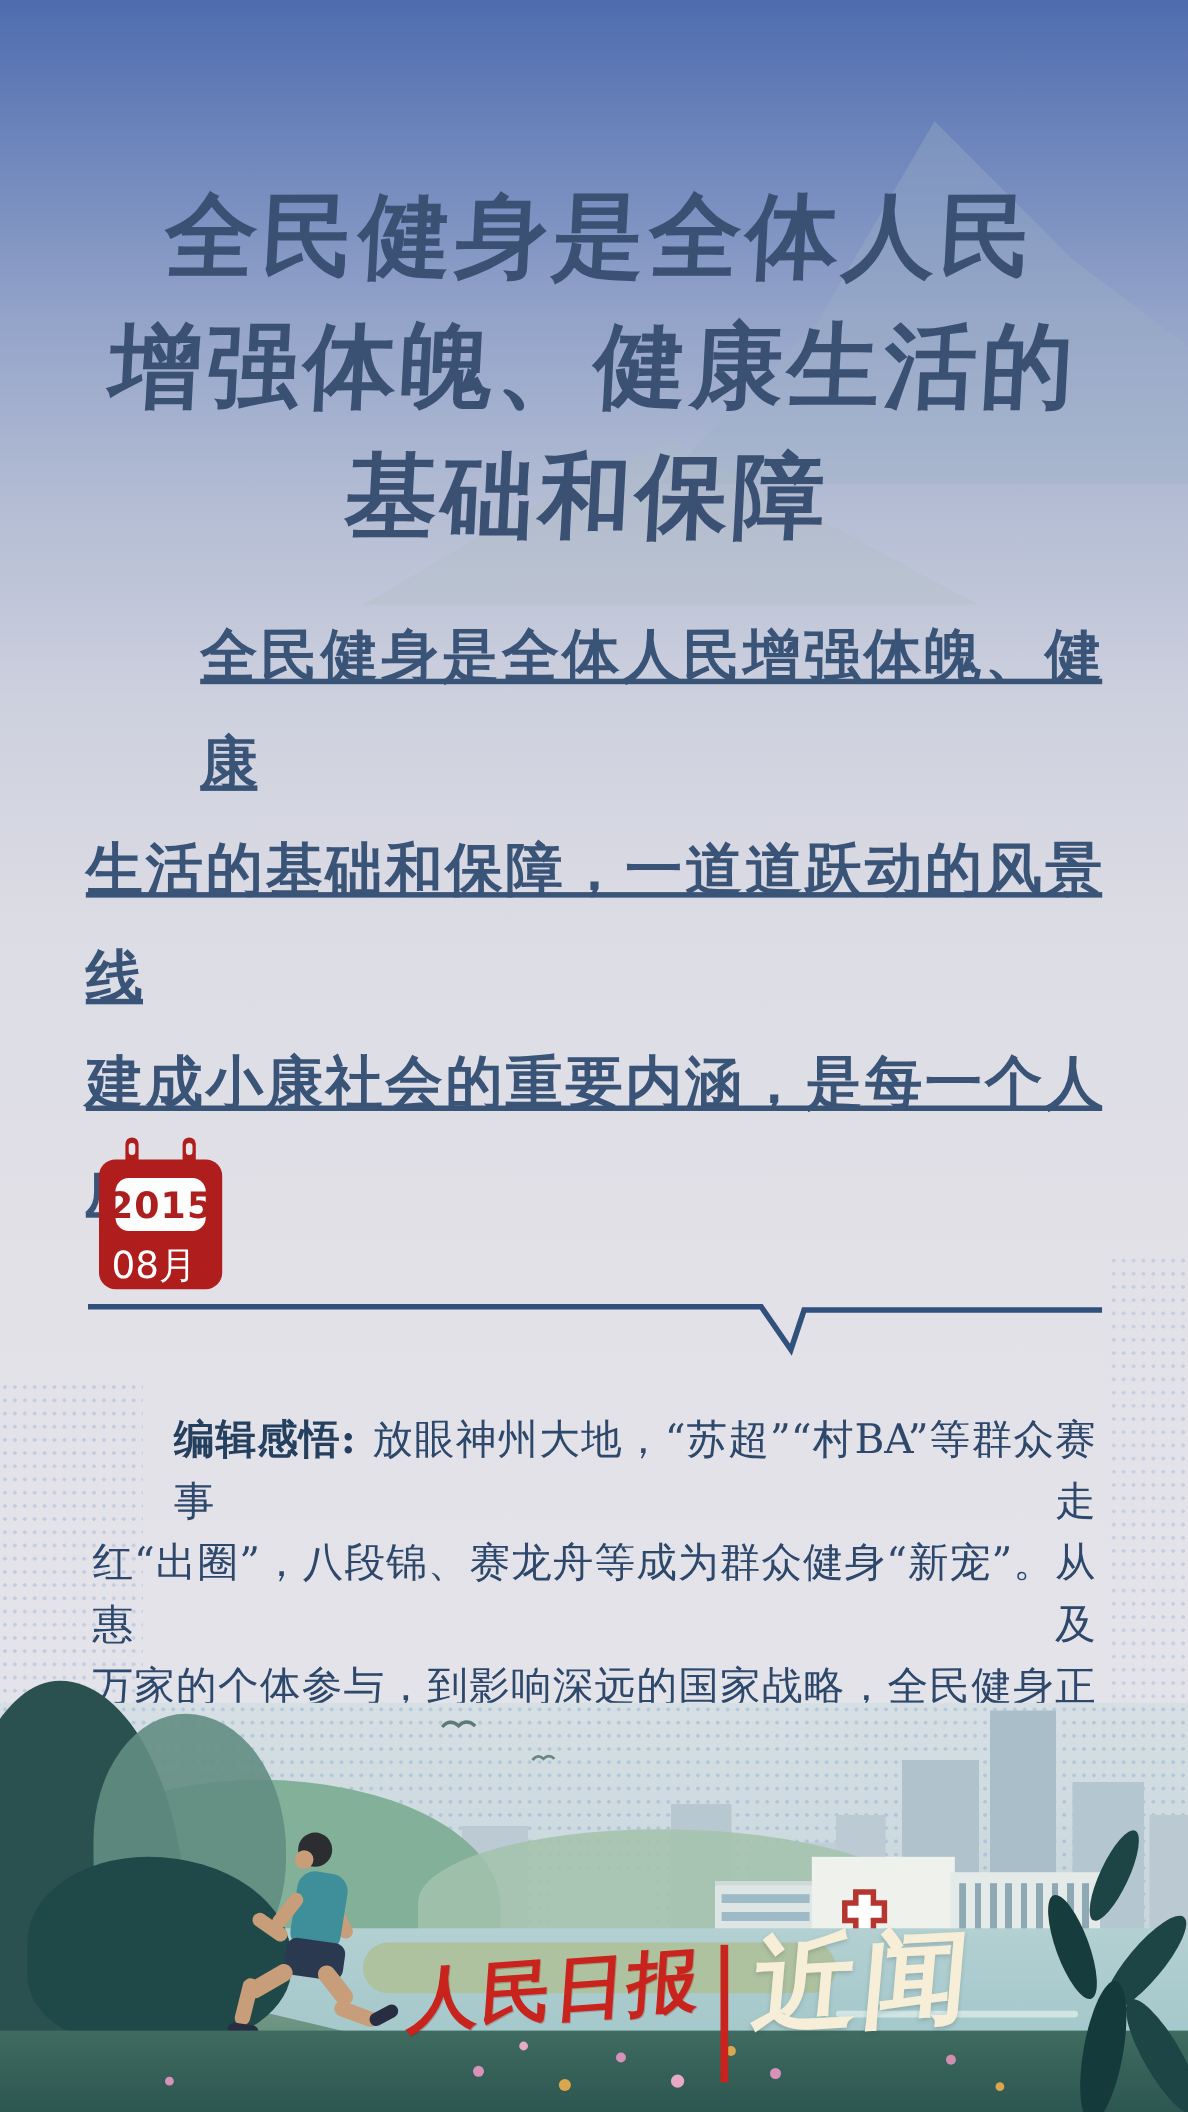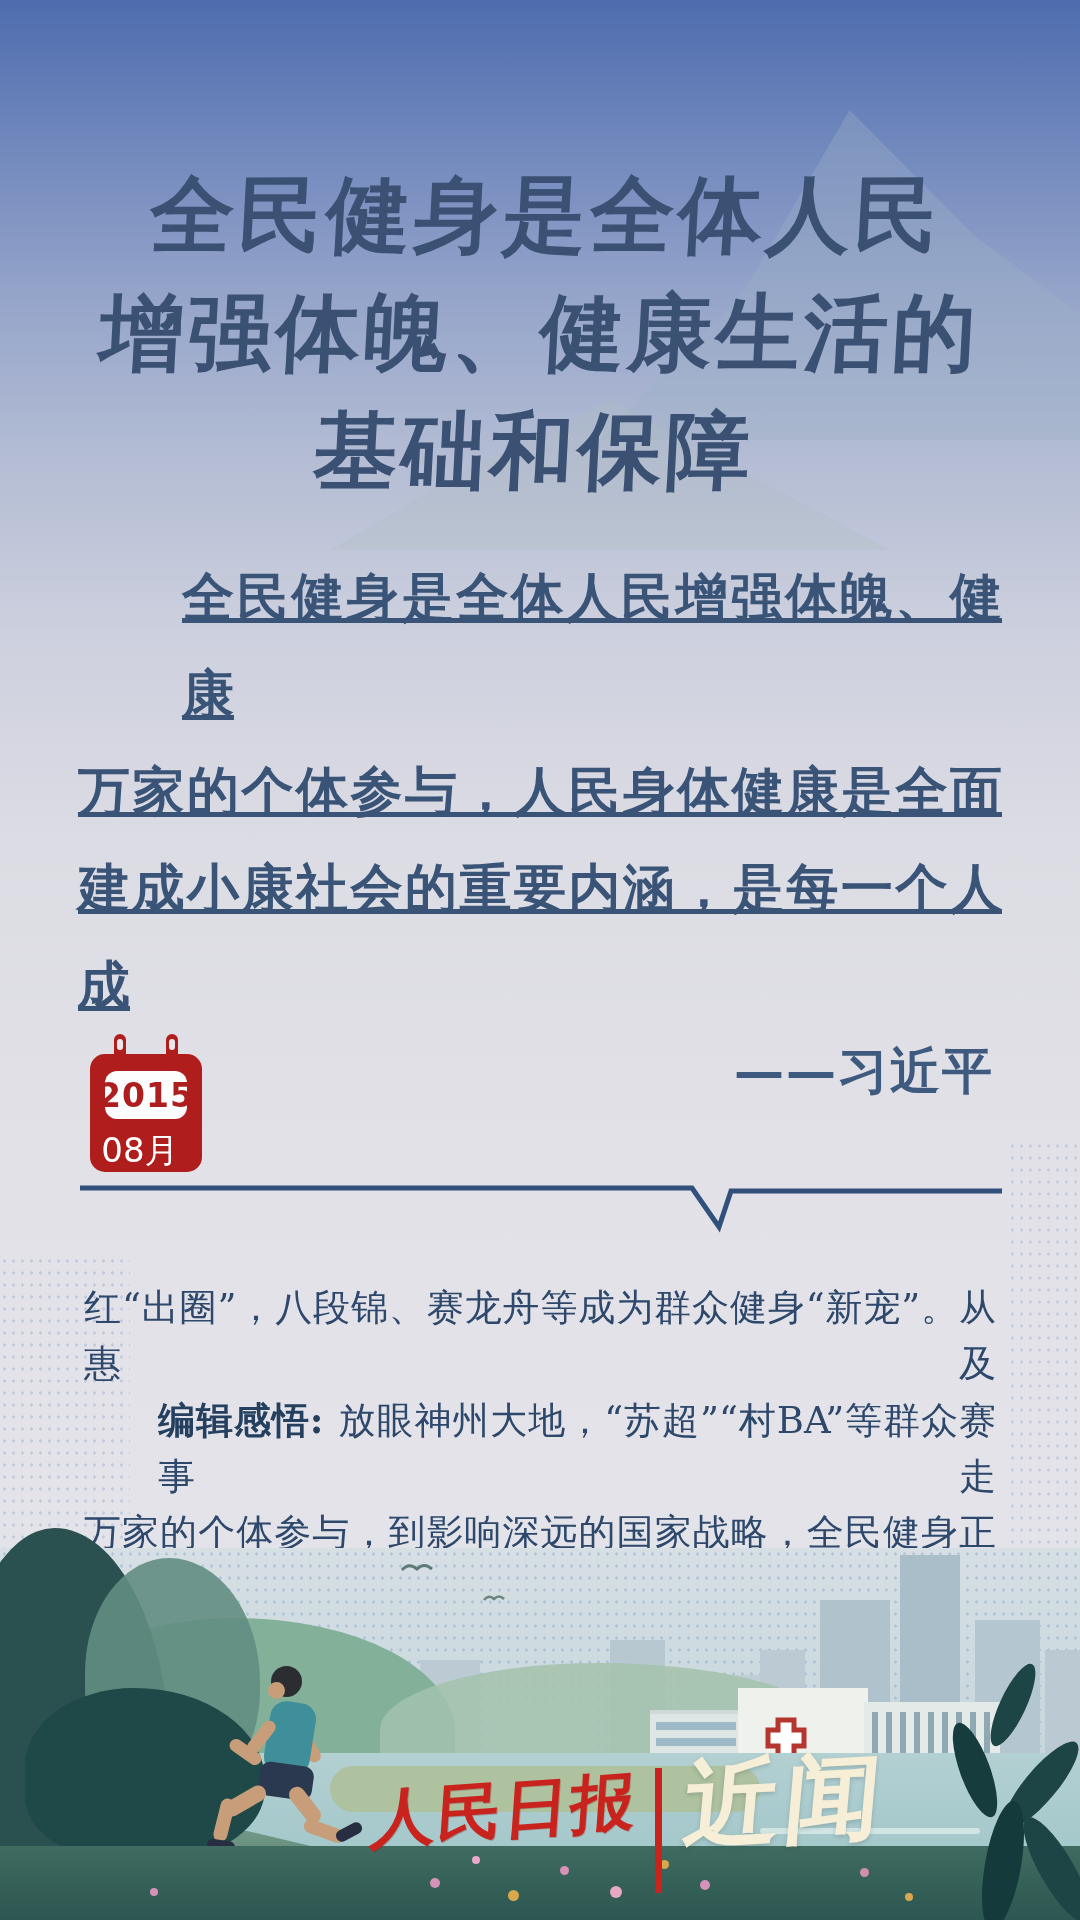--- a/index.html
+++ b/index.html
@@ -55,49 +55,48 @@
   <div class="mtn mtn2"></div>
 
   <div class="abs title">
     <div>全民健身是全体人民</div>
     <div>增强体魄、健康生活的</div>
     <div>基础和保障</div>
   </div>
 
   <div class="abs quote">
     <div class="q-line first">全民健身是全体人民增强体魄、健康</div>
-    <div class="q-line">万家的个体参与，人民身体健康是全面</div>
+    <div class="q-line">生活的基础和保障，一道道跃动的风景线</div>
     <div class="q-line">建成小康社会的重要内涵，是每一个人成</div>
   </div>
 
   <div class="abs calendar">
     <div class="cal-ring" style="left:24px;">
         <i></i>
       </div>
     <div class="cal-ring" style="left:76px;">
         <i></i>
       </div>
     <div class="cal-body">
       <div class="cal-year">2015</div>
       <div class="cal-month">08月</div>
     </div>
   </div>
 
-  <div class="abs speaker">——习近平</div>
 
   <svg class="abs" style="left:80px;top:1183px;" width="922" height="50" viewBox="0 0 922 50">
     <path d="M0 5 H612 L639 44 L651 8 H922" fill="none" stroke="#31507b" stroke-width="5"></path>
   </svg>
 
   <div class="abs dots" style="left:0;top:1255px;width:130px;height:330px;opacity:.5;"></div>
   <div class="abs dots" style="left:1008px;top:1140px;width:72px;height:440px;opacity:.45;"></div>
 
   <div class="abs editor">
+    <div class="ed-line first"><span class="ed-label">编辑感悟:</span><span>放眼神州大地，“苏超”“村BA”等群众赛事走</span></div>
     <div class="ed-line">红“出圈”，八段锦、赛龙舟等成为群众健身“新宠”。从惠及</div>
-    <div class="ed-line first"><span class="ed-label">编辑感悟:</span><span>放眼神州大地，“苏超”“村BA”等群众赛事走</span></div>
     <div class="ed-line">万家的个体参与，到影响深远的国家战略，全民健身正深深</div>
     <div class="ed-line">融入大众生活。动起来，一道道跃动的风景线，正是“全民健</div>
     <div class="ed-line last">身计划就是国民幸福计划”的生动印证。</div>
   </div>
 
   <div class="abs illu">
     <div class="dots" style="position:absolute;left:0;top:0;width:1080px;height:215px;opacity:.55;"></div>
 
     <div>
       <div class="bld" style="left:150px;width:70px;height:80px;background:#c3d1d8;"></div>

